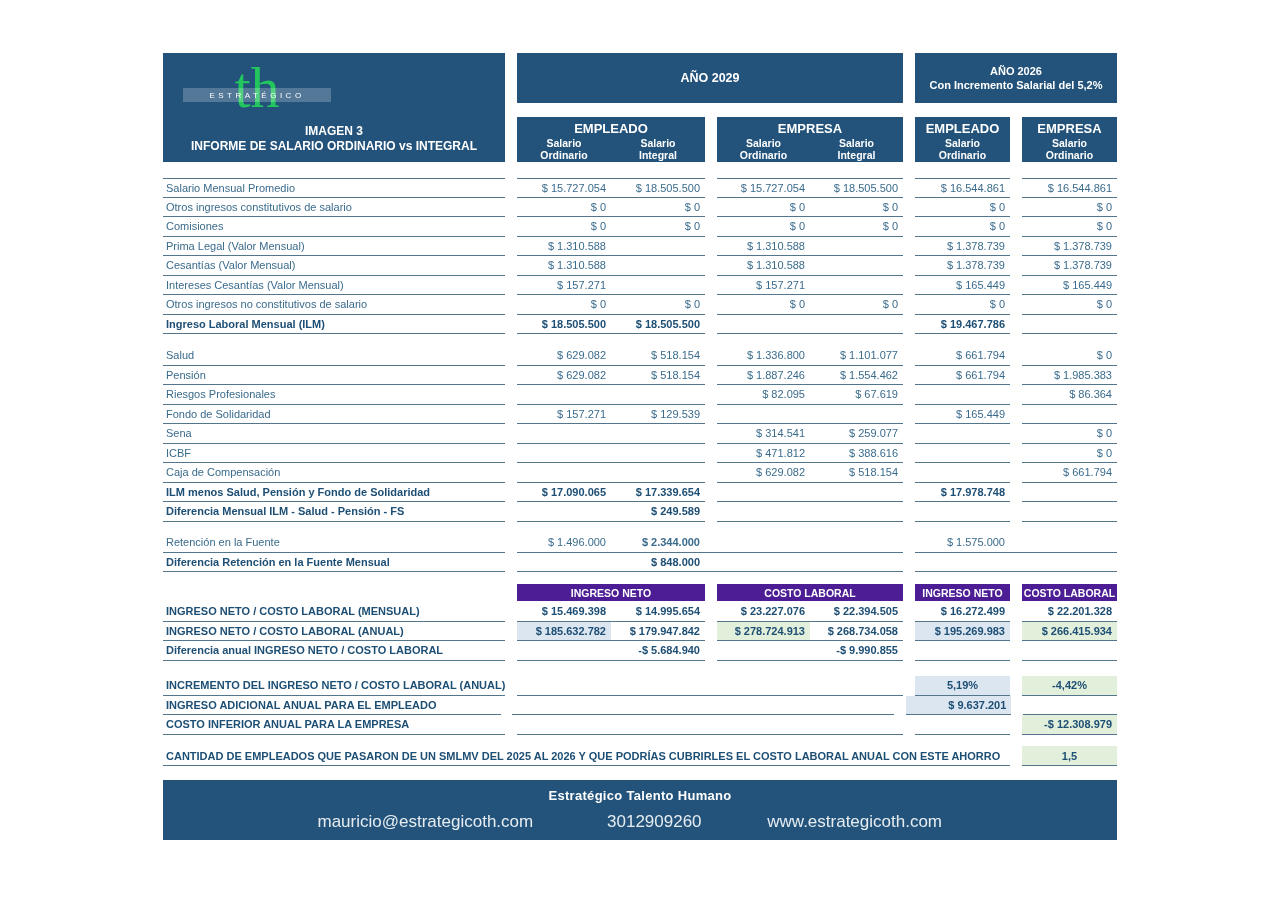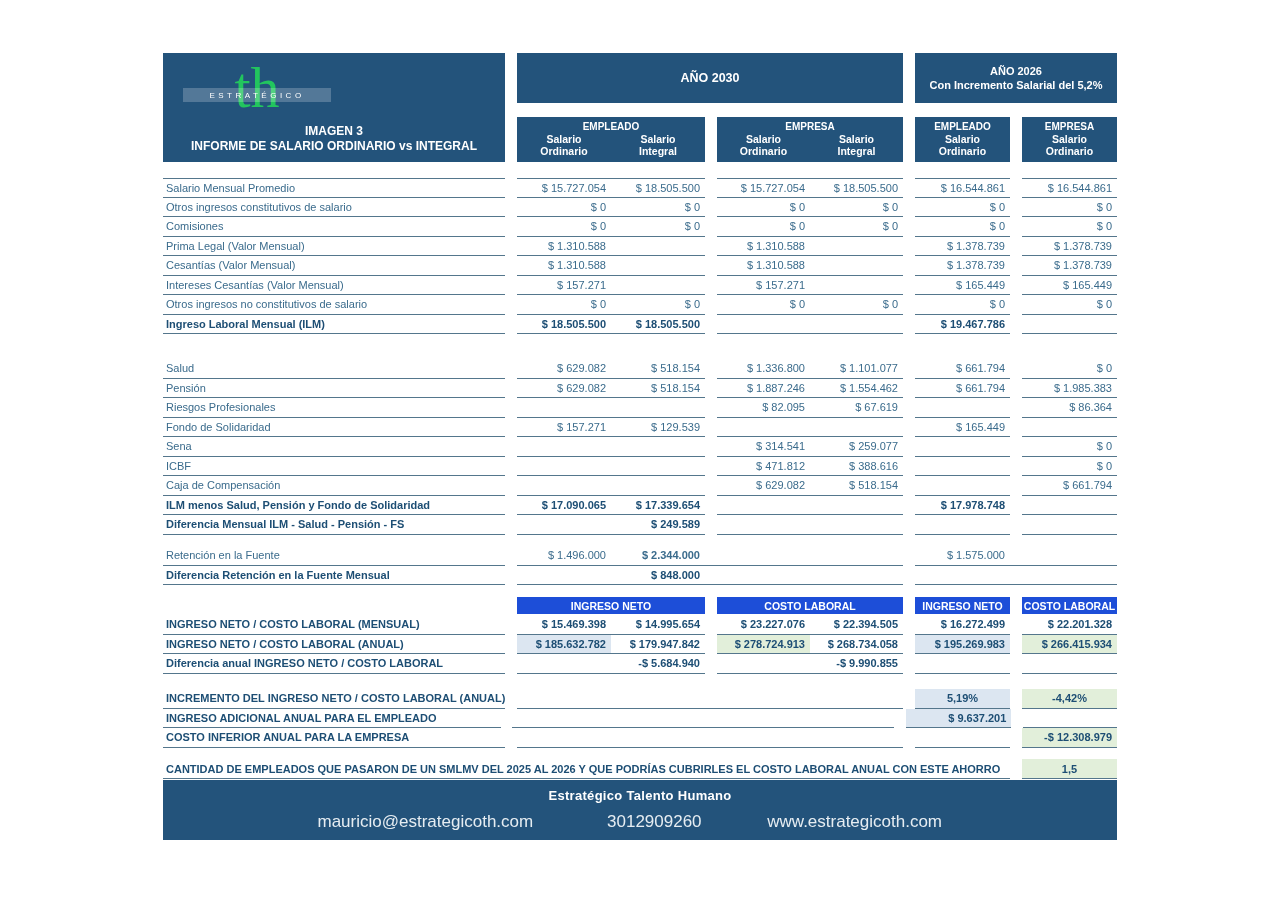--- a/index.html
+++ b/index.html
@@ -15,46 +15,46 @@
   .logo .th { font-family:"Liberation Serif", serif; font-size:58px; line-height:70px; color:#22c55e; text-align:center; }
   .logo .band { position:absolute; left:-14px; top:35px; width:148px; height:14px; background:rgba(255,255,255,0.22);
                 display:flex; align-items:center; justify-content:center; font-size:8px; letter-spacing:3.5px; color:#fff; }
   .titles { position:absolute; bottom:8px; left:0; right:0; text-align:center; font-weight:bold; font-size:12px; line-height:15px; }
 
   .colhdr { position:absolute; top:117px; height:45px; background:#23537B; color:#fff; text-align:center; font-weight:bold; box-sizing:border-box; padding-top:4px; }
   #ch-emp25 { left:517px; width:188px; }
   #ch-com25 { left:717px; width:186px; }
   #ch-emp26 { left:915px; width:95px; }
   #ch-com26 { left:1022px; width:95px; }
-  .colhdr .gname { font-size:10px; }
+  .colhdr .gname { font-size:13px; }
   .colhdr .cols { display:flex; margin-top:1px; }
   .colhdr .cols span { flex:1; font-size:10.5px; line-height:12px; }
 
   
   #table { position:absolute; left:163px; top:178px; width:954px; color:#3a6b8c; }
   .row { display:flex; height:19.5px; font-size:11px; }
   .cell { box-sizing:border-box; border-bottom:1px solid #54768c; display:flex; align-items:center; overflow:hidden; white-space:nowrap; }
   .lab { width:342px; padding-left:3px; }
   .val { justify-content:flex-end; padding-right:5px; }
   .val.center { justify-content:center; padding-right:0; }
   .sp { width:12px; box-sizing:border-box; }
   .sp.joined { border-bottom:1px solid #54768c; }
   .row.bold { font-weight:bold; color:#1d4e74; }
   .row.first .cell { border-top:1px solid #54768c; }
   .bg-blue { background:#dce6f1; }
   .bg-green { background:#e2efda; }
 
-  #sec-0 { margin-bottom:25px; }
+  #sec-0 { margin-bottom:12px; }
   #sec-1 { margin-bottom:11.5px; }
   #sec-2 { margin-bottom:12px; }
   #sec-3 { margin-bottom:15.5px; }
   #sec-4 { margin-bottom:11.5px; }
 
   .netbar { display:flex; height:17px; margin-left:354px; margin-bottom:1px; }
-  .netbar .nb { background:#1d4ed8; color:#fff; font-weight:bold; font-size:10.5px; display:flex; align-items:center; justify-content:center; box-sizing:border-box; }
+  .netbar .nb { background:#4c1d95; color:#fff; font-weight:bold; font-size:10.5px; display:flex; align-items:center; justify-content:center; box-sizing:border-box; }
   .netbar .nbsp { width:12px; }
 
   .row.summary { height:20px; }
   .row.summary .lab { width:847px; font-weight:bold; color:#1d4e74; }
   .row.summary .val { font-weight:bold; color:#1d4e74; }
 
   
   #footer { position:absolute; left:163px; top:780px; width:954px; height:60px; background:#23537B; color:#fff; }
   .f-title { text-align:center; margin-top:8px; font-weight:bold; font-size:13px; letter-spacing:0.3px; }
   .f-contact { position:absolute; top:32px; transform:translateX(-50%); font-size:17px; color:#e6edf2; }
@@ -70,21 +70,21 @@
     <div class="th">th</div>
     <div class="band">ESTRATÉGICO</div>
   </div>
   <div class="titles">
     <div>IMAGEN 3</div>
     <div>INFORME DE SALARIO ORDINARIO vs INTEGRAL</div>
   </div>
 </div>
 
 <div class="hdr" id="y2025-bar">
-  <span>AÑO 2030</span>
+  <span>AÑO 2029</span>
 </div>
 
 <div class="hdr" id="y2026-bar">
   <div>AÑO 2026</div>
   <div style="max-width:190px;">Con Incremento Salarial del 5,2%</div>
 </div>
 
 <div class="colhdr" id="ch-emp25">
   <div class="gname">EMPLEADO</div>
   <div class="cols">

